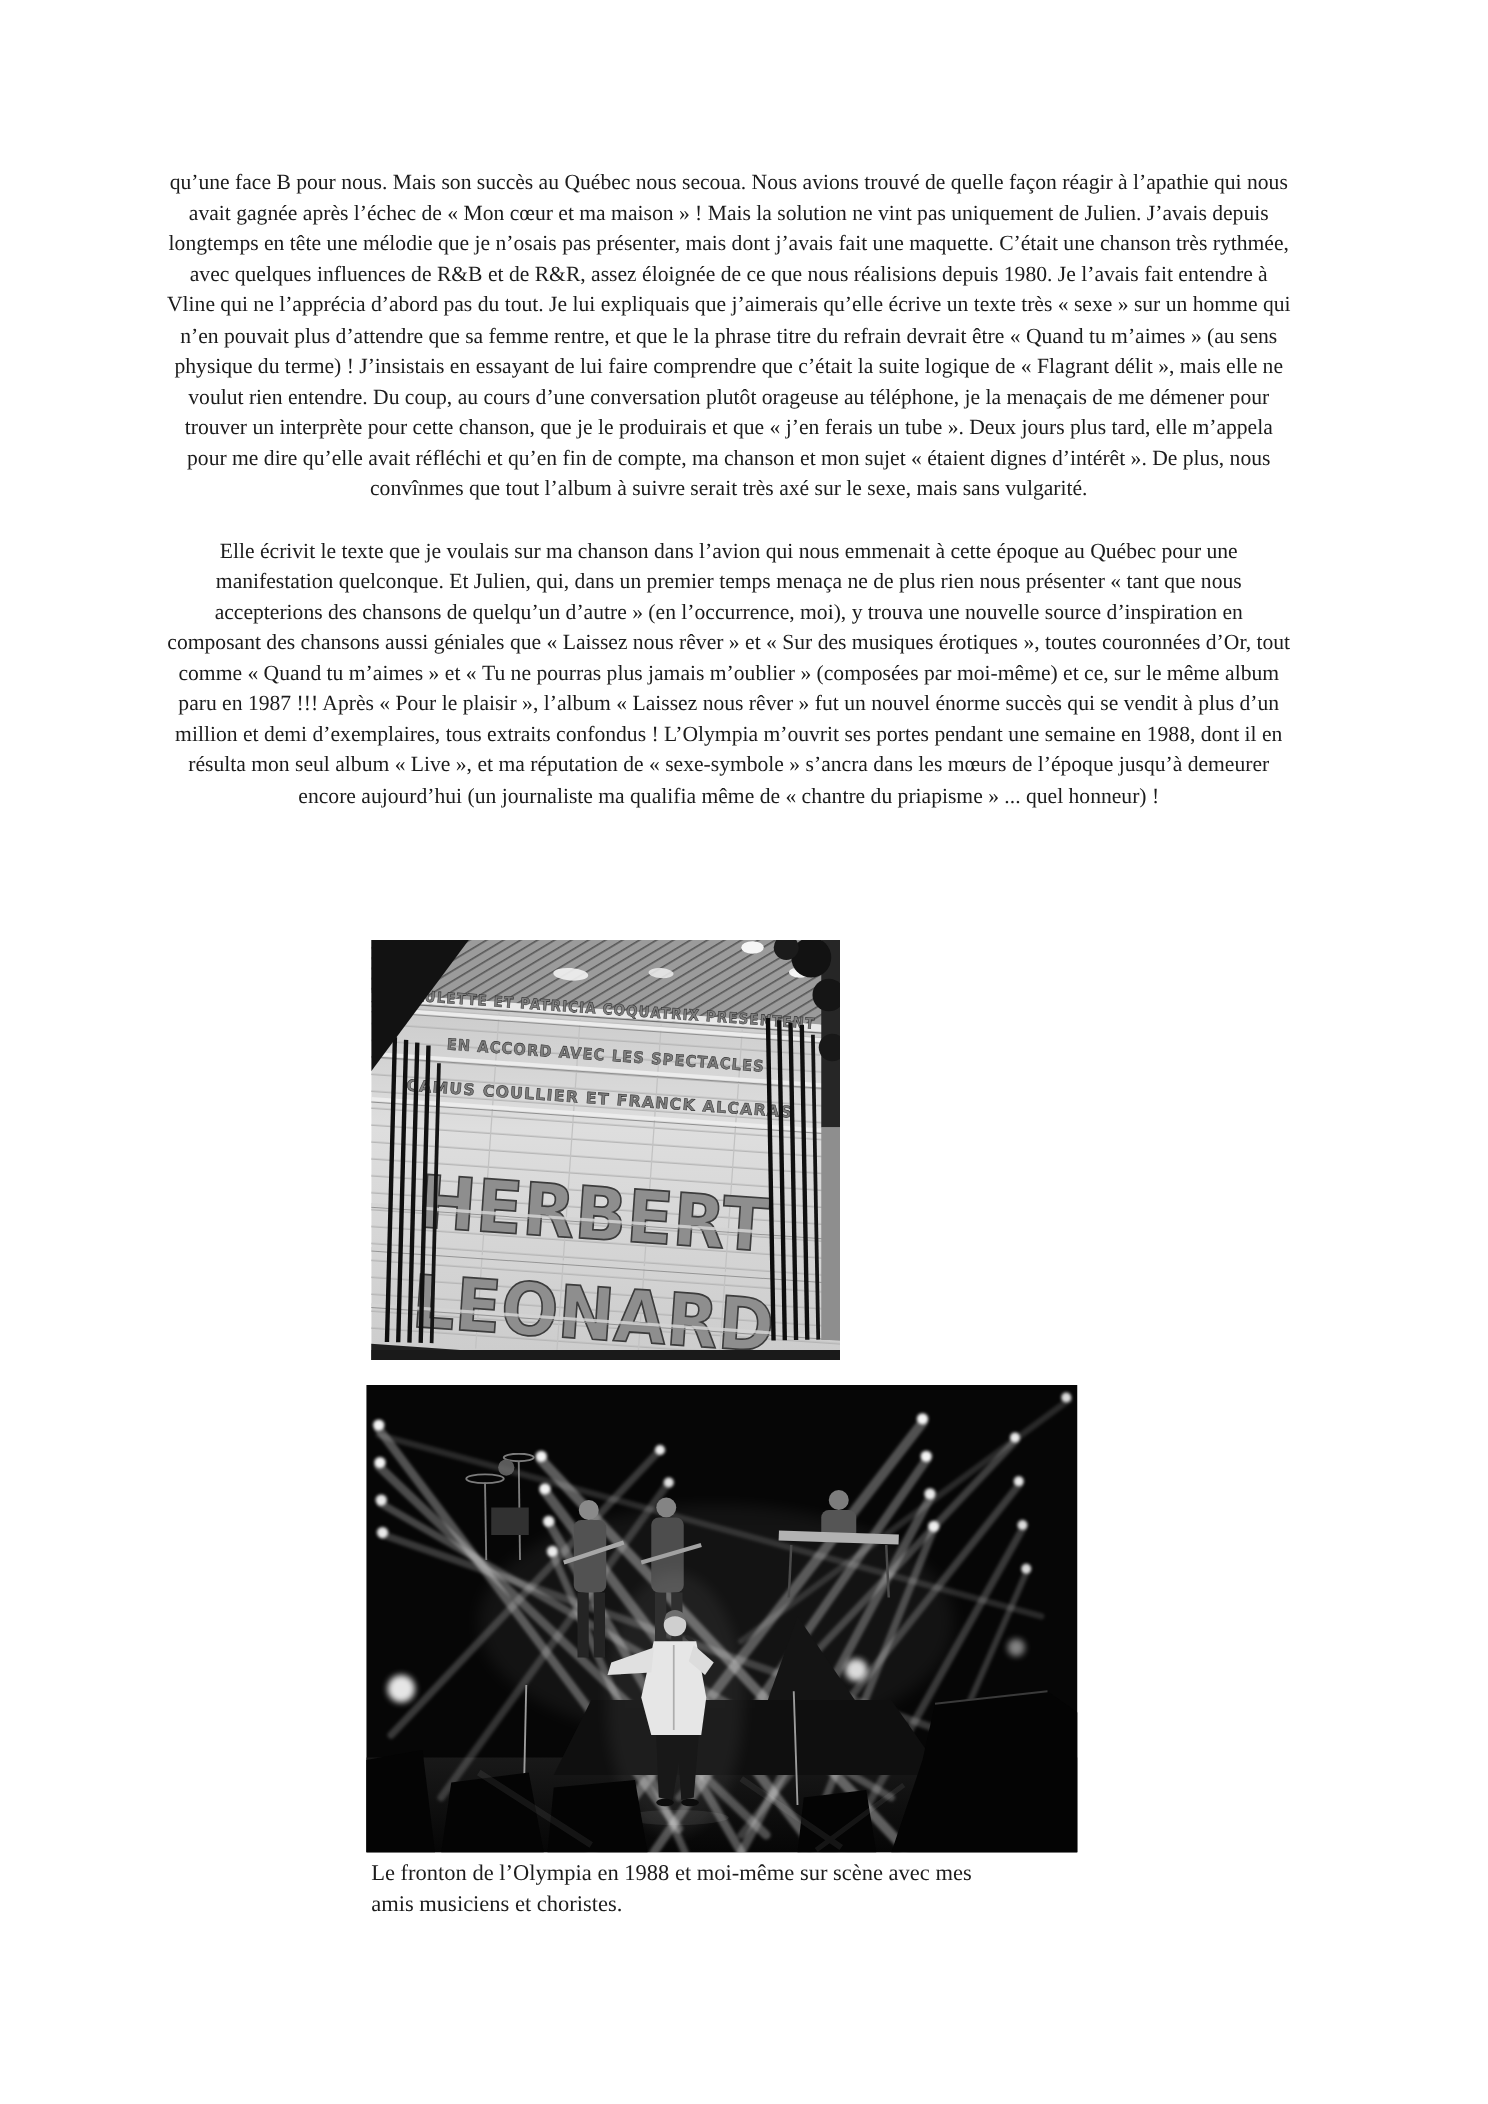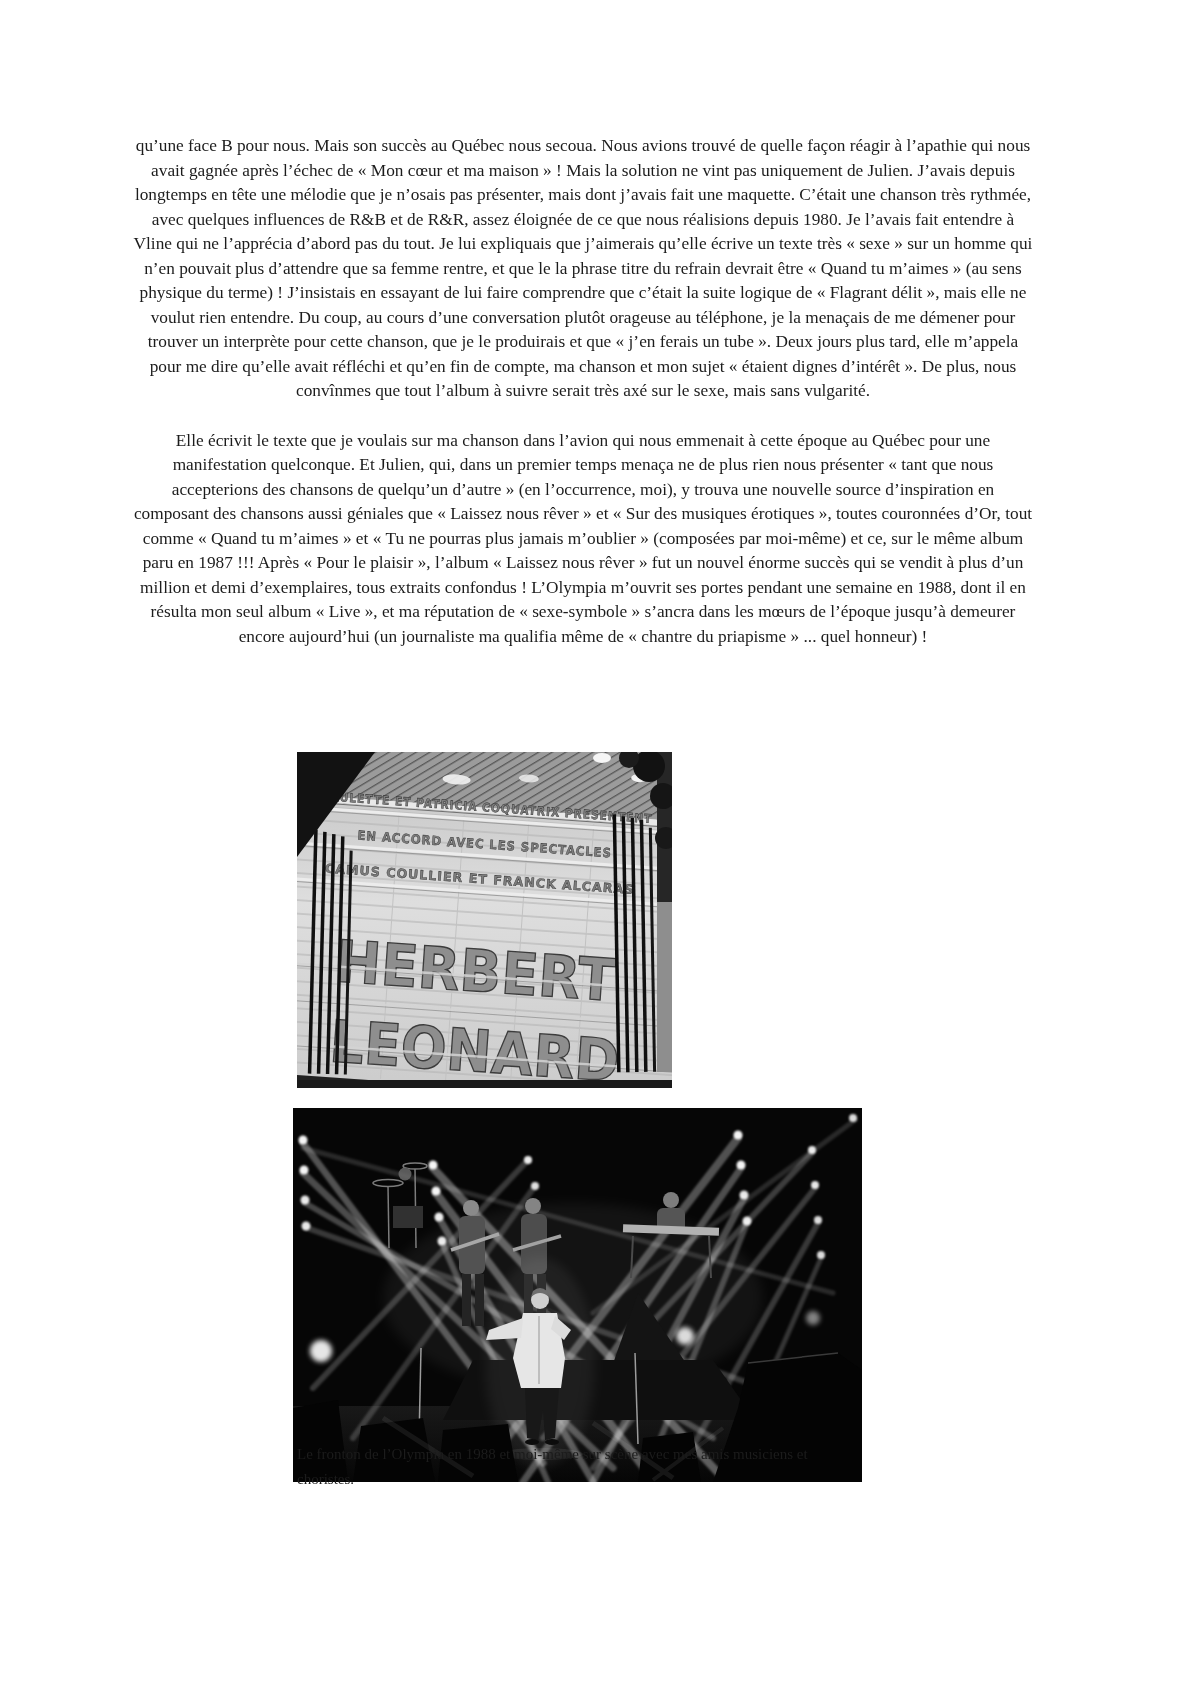--- a/index.html
+++ b/index.html
@@ -4,21 +4,21 @@
 <style>
   html,body{margin:0;padding:0;background:#ffffff;}
   body{width:1190px;height:1683px;font-family:"Liberation Serif",serif;}
   .page{position:relative;width:1190px;height:1683px;background:#ffffff;overflow:hidden;}
   .text-block{position:absolute;left:133px;top:134px;width:900px;font-size:17.3px;
               line-height:24.55px;color:#1c1c1c;text-align:center;}
   .text-block p{margin:0 0 24.55px 0;}
   .photo{position:absolute;margin:0;padding:0;line-height:0;}
   .photo-marquee{left:297px;top:752px;width:375px;height:336px;}
   .photo-stage{left:293px;top:1108px;width:569px;height:374px;}
-  .caption{position:absolute;left:297px;top:1442px;width:516px;font-size:15px;
+  .caption{position:absolute;left:297px;top:1486px;width:516px;font-size:18px;
            line-height:24.5px;color:#1c1c1c;margin:0;}
   svg{display:block;}
   .sign-small{font-family:"DejaVu Sans",sans-serif;font-weight:700;fill:#7e7e7e;
               stroke:#2f2f2f;stroke-width:.45;letter-spacing:1px;}
   .sign-big{font-family:"DejaVu Sans",sans-serif;font-weight:700;fill:#8e8e8e;
             stroke:#3c3c3c;stroke-width:1.4;}
 </style>
 </head>
 <body>
 

